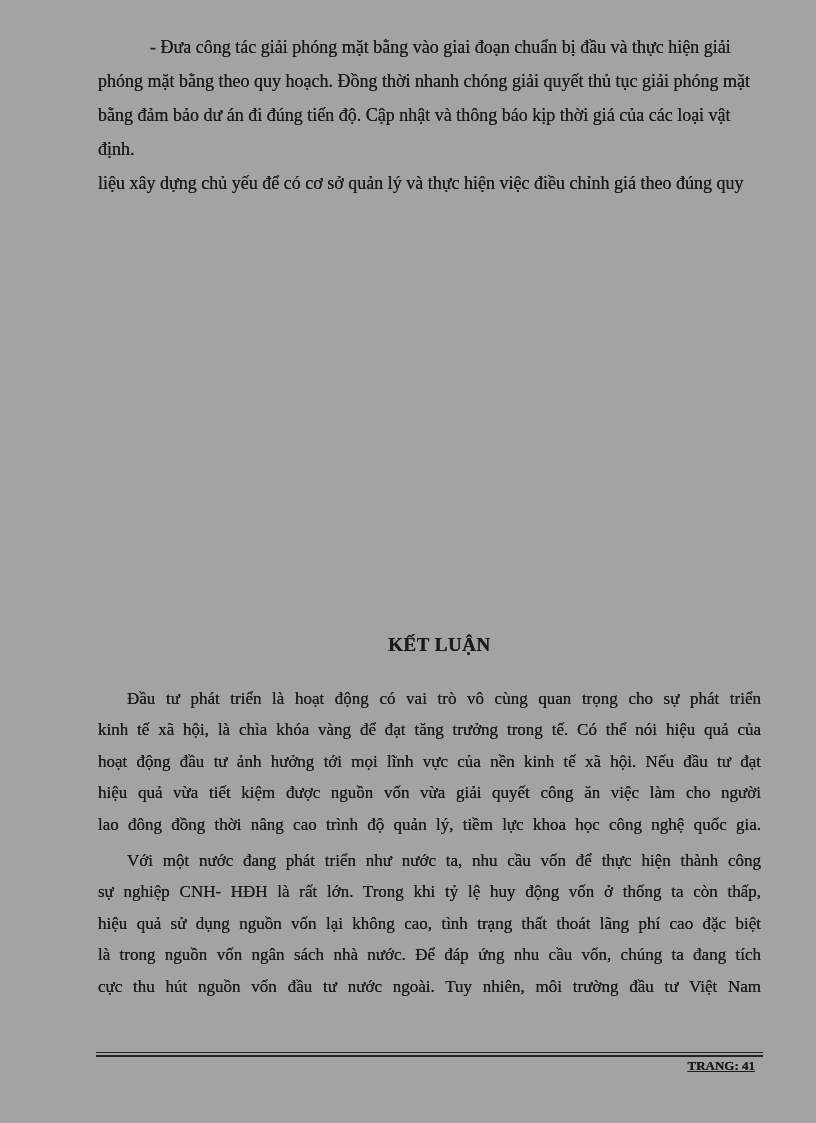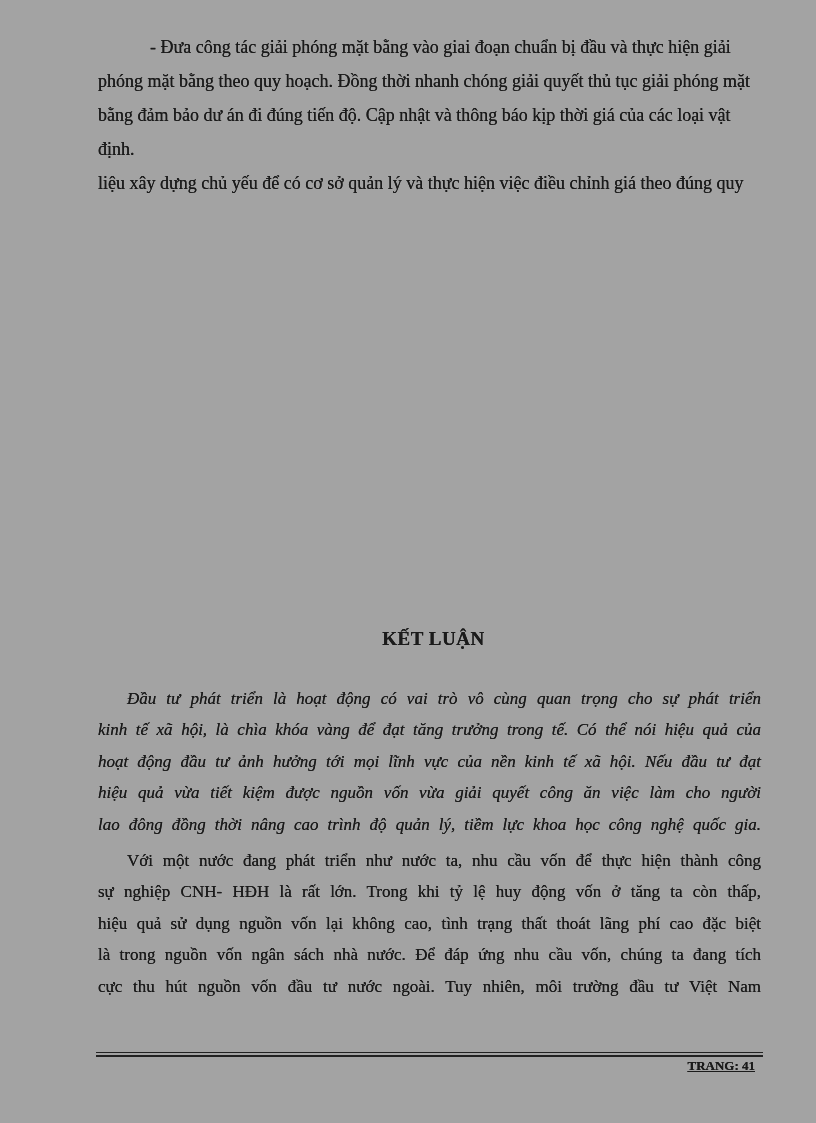--- a/index.html
+++ b/index.html
@@ -40,28 +40,28 @@
     top: 30px;
     font-size: 18px;
     line-height: 34px;
   }
   .top-para .tline.first { text-indent: 52px; }
   .body-para {
     font-size: 17px;
     line-height: 31.4px;
   }
   .body-para .tline.first { text-indent: 29px; }
-  .para1 { top: 683px; font-style: italic; }
+  .para1 { top: 683px; }
   .para2 { top: 845px; }
   .heading {
     position: absolute;
     left: 98px;
     top: 621px;
     width: 663px;
-    margin: 4px;
+    margin: 10px;
     font-size: 19px;
     line-height: 28px;
     font-weight: bold;
     letter-spacing: 0.5px;
     text-align: center;
     text-shadow: 0 0 0.4px #1b1b1b;
   }
   .footer-rule {
     position: absolute;
     left: 96px;
@@ -102,21 +102,21 @@
   <div class="para body-para para1">
       <div class="tline fill first">Đầu tư phát triển là hoạt động có vai trò vô cùng quan trọng cho sự phát triển</div>
       <div class="tline fill">kinh tế xã hội, là chìa khóa vàng để đạt tăng trưởng trong tế. Có thể nói hiệu quả của</div>
       <div class="tline fill">hoạt động đầu tư ảnh hưởng tới mọi lĩnh vực của nền kinh tế xã hội. Nếu đầu tư đạt</div>
       <div class="tline fill">hiệu quả vừa tiết kiệm được nguồn vốn vừa giải quyết công ăn việc làm cho người</div>
       <div class="tline fill">lao đông đồng thời nâng cao trình độ quản lý, tiềm lực khoa học công nghệ quốc gia.</div>
     </div>
 
   <div class="para body-para para2">
       <div class="tline fill first">Với một nước đang phát triển như nước ta, nhu cầu vốn để thực hiện thành công</div>
-      <div class="tline fill">sự nghiệp CNH- HĐH là rất lớn. Trong khi tỷ lệ huy động vốn ở tăng ta còn thấp,</div>
+      <div class="tline fill">sự nghiệp CNH- HĐH là rất lớn. Trong khi tỷ lệ huy động vốn ở thống ta còn thấp,</div>
       <div class="tline fill">hiệu quả sử dụng nguồn vốn lại không cao, tình trạng thất thoát lãng phí cao đặc biệt</div>
       <div class="tline fill">là trong nguồn vốn ngân sách nhà nước. Để đáp ứng nhu cầu vốn, chúng ta đang tích</div>
       <div class="tline fill">cực thu hút nguồn vốn đầu tư nước ngoài. Tuy nhiên, môi trường đầu tư Việt Nam</div>
     </div>
 
   <div class="footer-rule"></div>
 
   <div class="footer-label">TRANG: 41</div>
 
 </div>

